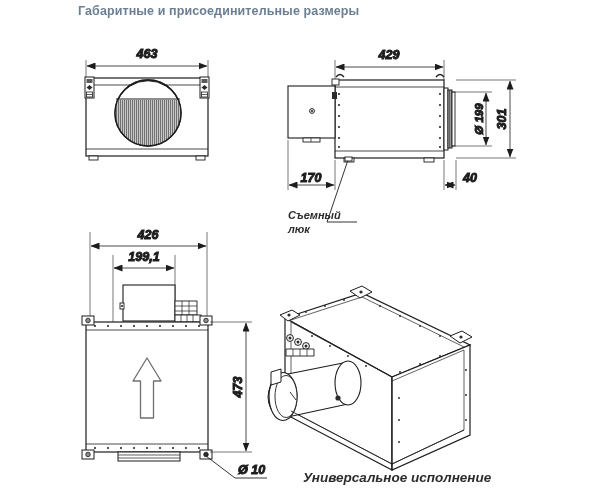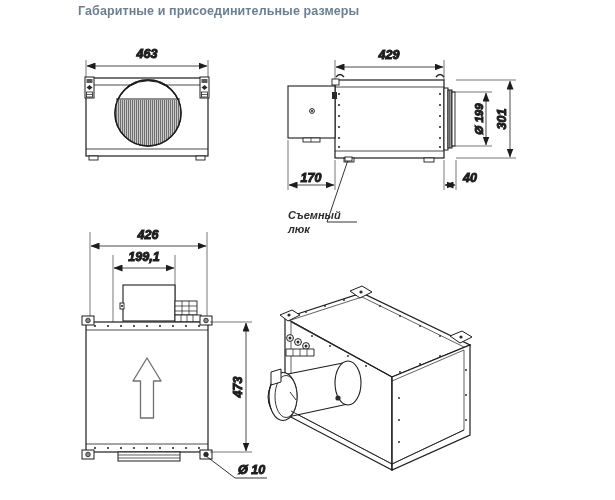--- a/index.html
+++ b/index.html
@@ -27,20 +27,21 @@
 </style>
 </head>
 <body>
 
 <div id="stage">
 
   <div class="title">Габаритные и присоединительные размеры</div>
 
   <div class="cap cap-hatch">Съемный
 люк</div>
+  <div class="cap cap-univ">Универсальное исполнение</div>
 
   <svg width="615" height="500" viewBox="0 0 615 500">
     <defs>
       <marker id="ar" markerWidth="9" markerHeight="7" refX="8.5" refY="3.5" orient="auto" markerUnits="userSpaceOnUse">
         <path d="M0,0 L9,3.5 L0,7 z" fill="#1d1d1d"></path>
       </marker>
       <marker id="al" markerWidth="9" markerHeight="7" refX="0.5" refY="3.5" orient="auto" markerUnits="userSpaceOnUse">
         <path d="M9,0 L0,3.5 L9,7 z" fill="#1d1d1d"></path>
       </marker>
       <pattern id="fanhatch" width="2" height="8" patternUnits="userSpaceOnUse">

